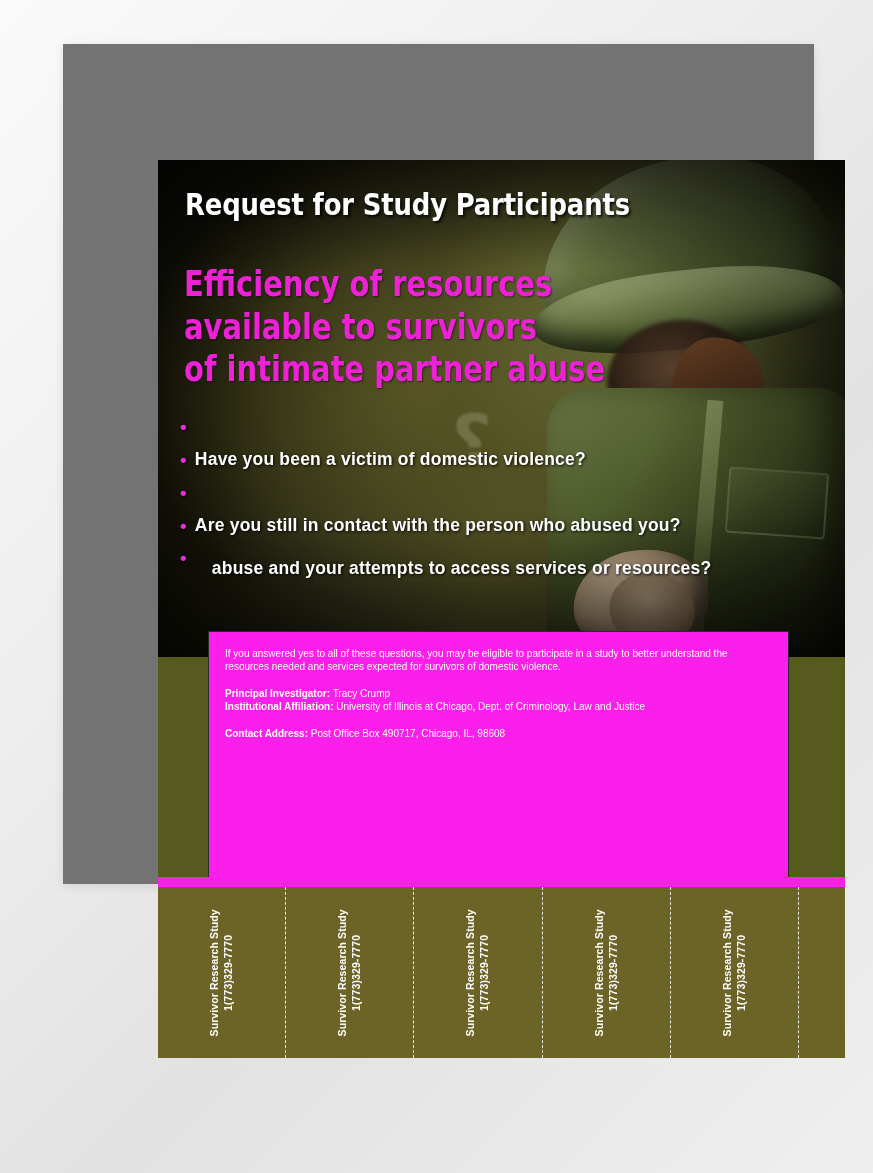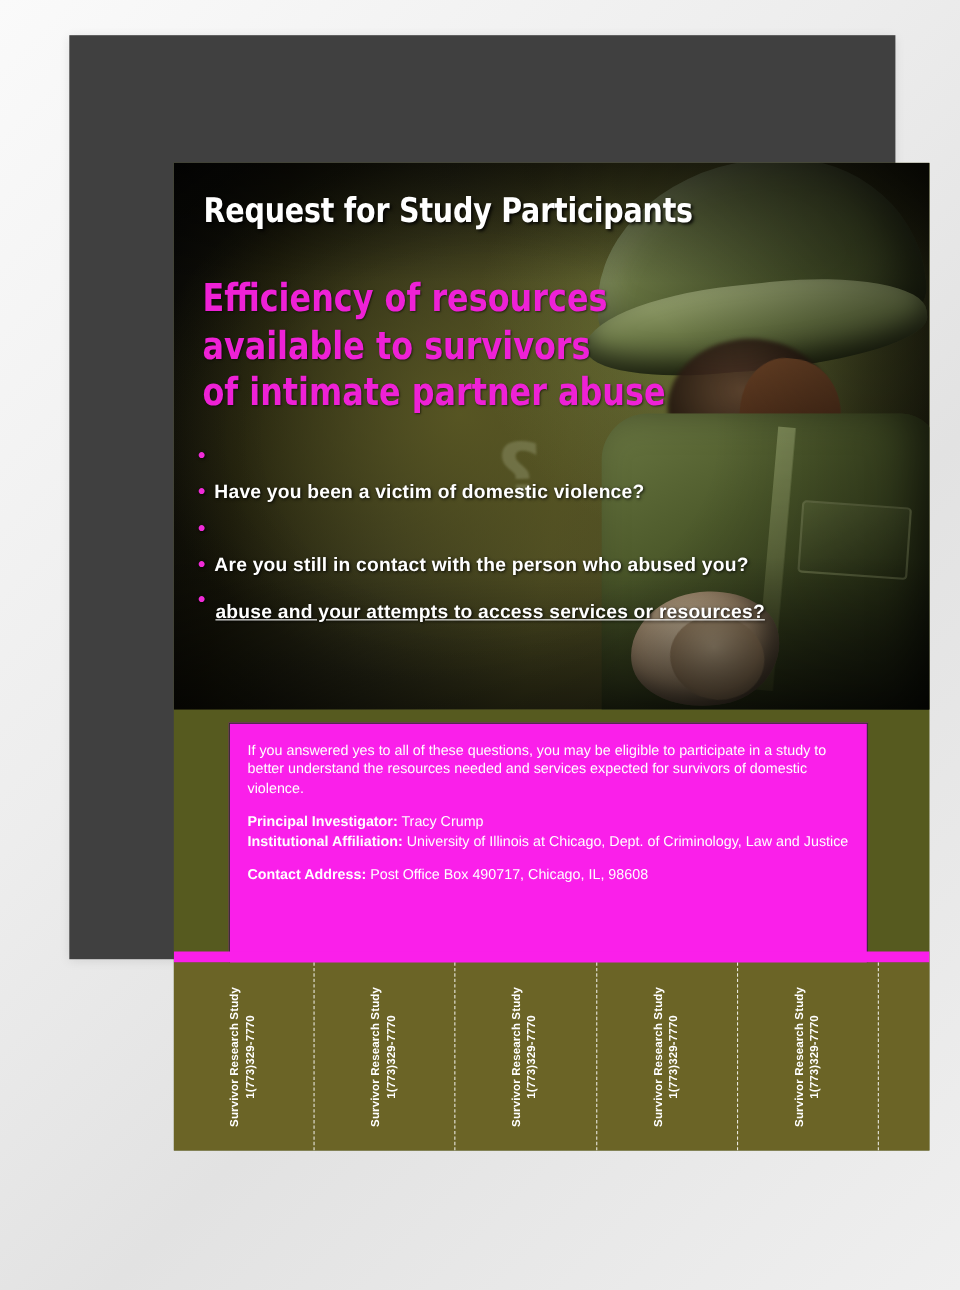--- a/index.html
+++ b/index.html
@@ -5,22 +5,22 @@
   html,body{margin:0;padding:0;}
   body{
     width:873px;height:1173px;overflow:hidden;
     font-family:"Liberation Sans", sans-serif;
     background:linear-gradient(135deg,#fafafa 0%,#ededed 38%,#e2e2e2 62%,#efefef 100%);
   }
   .stage{position:relative;width:873px;height:1173px;}
 
   
   .paper{
-    position:absolute;left:63px;top:32px;width:751px;height:840px;
-    background:#404040;
+    position:absolute;left:63px;top:44px;width:751px;height:840px;
+    background:#737373;
     box-shadow:0 2px 10px rgba(0,0,0,.10);
   }
 
   
   .flyer{
     position:absolute;left:95px;top:116px;width:687px;height:898px;
     overflow:hidden;background:#565A1F;
   }
 
   
@@ -121,28 +121,28 @@
   }
   .headline div{white-space:nowrap;}
   .bullets{position:absolute;left:22px;top:256px;width:600px;}
   .bullet{
     display:flex;align-items:flex-start;margin-bottom:11px;
     font-size:17.5px;font-weight:700;color:#ffffff;letter-spacing:.2px;
     text-shadow:1px 1px 3px rgba(0,0,0,.9);
   }
   .bullet .dot{color:#F02BD8;font-size:19px;line-height:1.15;margin-right:8px;flex:0 0 auto;}
   .bullet .btxt{line-height:1.16;}
-  .bullet .btxt .l2{display:block;margin-top:11px;margin-left:1px;text-decoration:underline;}
+  .bullet .btxt .l2{display:block;margin-top:11px;margin-left:17px;}
 
   
   .infobox{
     position:absolute;left:50px;top:471px;width:581px;height:362px;
     background:#FA1FEA;border:1px solid #2b2b2b;box-sizing:border-box;
     padding:15px 16px 10px 16px;
-    color:#ffffff;font-size:13px;line-height:1.34;margin-top:38px;
+    color:#ffffff;font-size:10px;line-height:1.34;
   }
   .infobox p{margin:0 0 13px 0;}
   .infobox b{font-weight:700;}
 
   
   .mbar{position:absolute;left:0;top:717px;width:687px;height:10px;background:#FA1FEA;}
 
   
   .tabs{
     position:absolute;left:0;top:727px;width:687px;height:171px;

